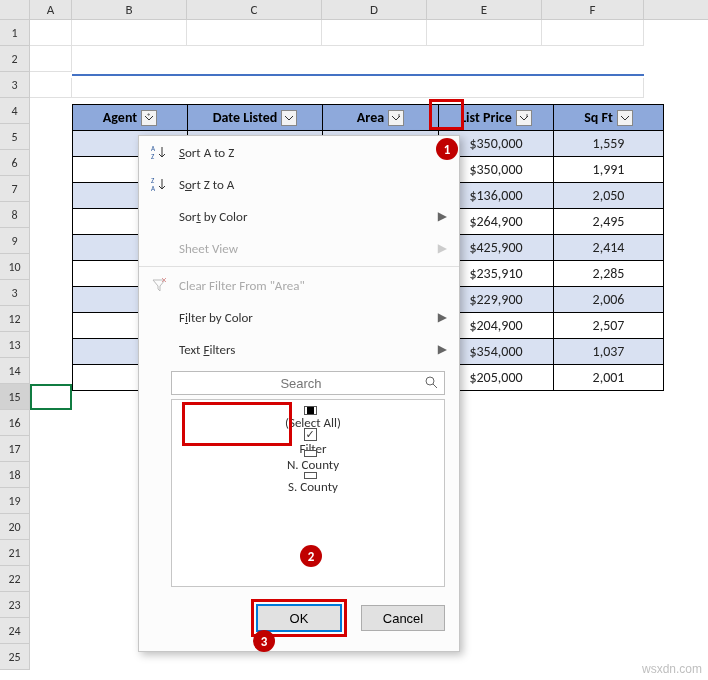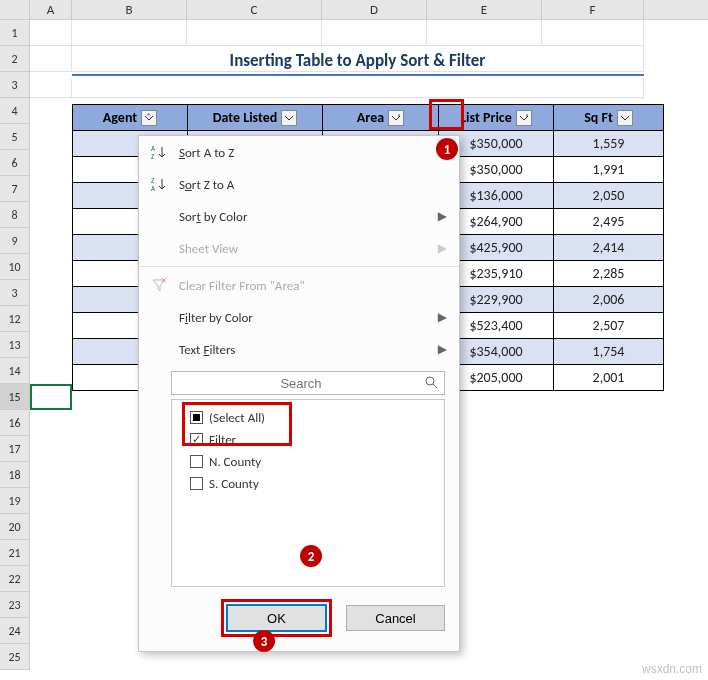--- a/index.html
+++ b/index.html
@@ -204,20 +204,21 @@
     height: 188px;
     padding: 6px 8px;
     position: relative;
   }
   .tree-line {
     display: flex;
     align-items: center;
     height: 22px;
     margin-left: 10px;
     font-size: 13px;
+    flex-direction: column;
   }
   .tree-line .cb {
     width: 13px;
     height: 13px;
     border: 1px solid #555;
     background: #fff;
     margin-right: 6px;
     display: inline-flex;
     align-items: center;
     justify-content: center;
@@ -235,21 +236,21 @@
     pointer-events: none;
   }
   .menu-buttons {
     display: flex;
     justify-content: flex-end;
     gap: 14px;
     padding: 12px 14px 14px 0;
     align-items: center;
   }
   .btn {
-    width: 99px;
+    width: 84px;
     height: 26px;
     border: 1px solid #adadad;
     background: #e1e1e1;
     font-size: 13px;
     cursor: pointer;
   }
   .btn.primary {
     background: #e1e1e1;
     border: 1px solid #0078d7;
     outline: 1px solid #0078d7;
@@ -324,23 +325,20 @@
   <div class="grid-row">
       <div class="cell" style="width:42px"></div>
       <div class="cell" style="width:115px"></div>
       <div class="cell" style="width:135px"></div>
       <div class="cell" style="width:105px"></div>
       <div class="cell" style="width:115px"></div>
       <div class="cell" style="width:102px"></div>
     </div>
   <div class="grid-row">
       <div class="cell" style="width:42px"></div>
-      <div class="cell" style="width:572px;display:flex;align-items:flex-end;justify-content:center">
-        <span class="title">Inserting Table to Apply Sort &amp; Filter</span>
-      </div>
     </div>
   <div class="grid-row" style="height:6px">
       <div class="cell" style="width:42px;border:none"></div>
       <div style="width:572px">
         <div class="title-underline"></div>
       </div>
     </div>
   <div class="grid-row" style="height:20px">
       <div class="cell" style="width:42px"></div>
       <div class="cell" style="width:572px"></div>
@@ -454,29 +452,29 @@
         <td class="cB" style="text-align:right;padding-right:6px">Hami</td>
         <td class="cC"></td>
         <td class="cD"></td>
         <td class="cE">$229,900</td>
         <td class="cF">2,006</td>
       </tr>
     <tr>
         <td class="cB" style="text-align:right;padding-right:6px">Peter</td>
         <td class="cC"></td>
         <td class="cD"></td>
-        <td class="cE">$523,400</td>
+        <td class="cE">$204,900</td>
         <td class="cF">2,507</td>
       </tr>
     <tr>
         <td class="cB" style="text-align:right;padding-right:6px">Peter</td>
         <td class="cC"></td>
         <td class="cD"></td>
         <td class="cE">$354,000</td>
-        <td class="cF">1,754</td>
+        <td class="cF">1,037</td>
       </tr>
     <tr>
         <td class="cB" style="text-align:right;padding-right:6px">Peter</td>
         <td class="cC"></td>
         <td class="cD"></td>
         <td class="cE">$205,000</td>
         <td class="cF">2,001</td>
       </tr>
   </tbody>
 </table>

